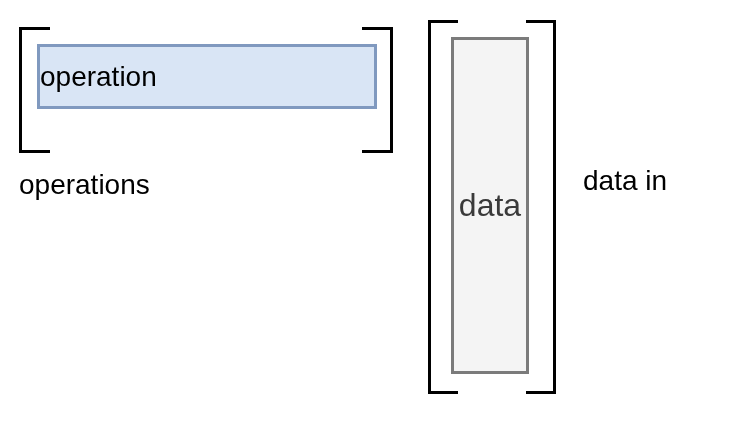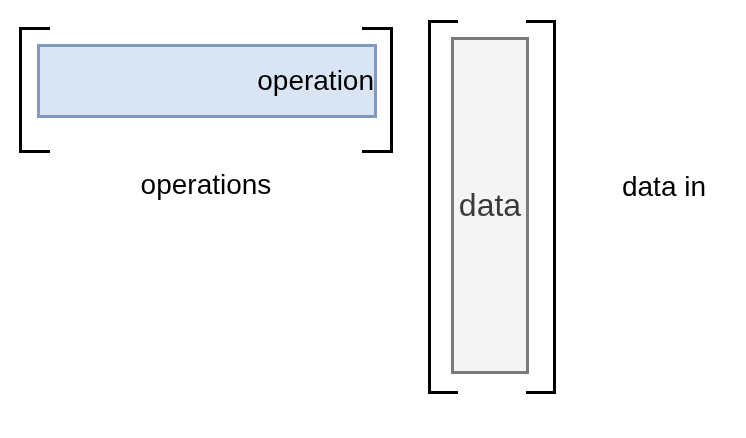--- a/index.html
+++ b/index.html
@@ -24,27 +24,27 @@
   }
   .bracket.open  { border-width: 3px 0 3px 3px; }
   .bracket.close { border-width: 3px 3px 3px 0; }
 
   
   .op-bracket-left  { left: 19px;  top: 27px; width: 31px; height: 126px; }
   .op-bracket-right { left: 362px; top: 27px; width: 31px; height: 126px; }
   .op-cell {
     position: absolute;
     left: 37px; top: 44px;
-    width: 340px; height: 74px;
+    width: 340px; height: 65px;
     box-sizing: border-box;
     background: var(--operation_fill, #d9e5f5);
     border: 3px solid var(--operation_border, #8099bf);
     display: flex;
     align-items: center;
-    justify-content: flex-end;
+    justify-content: flex-start;
     font-size: 28px;
     color: var(--label_text, #000);
   }
 
   
   .data-bracket-left  { left: 428px; top: 20px; width: 30px; height: 374px; }
   .data-bracket-right { left: 526px; top: 20px; width: 30px; height: 374px; }
   .data-cell {
     position: absolute;
     left: 451px; top: 37px;
@@ -55,27 +55,27 @@
     display: flex;
     align-items: center;
     justify-content: center;
     font-size: 32px;
     color: var(--data_text, #3a3a3a);
   }
 
   
   .caption {
     position: absolute;
-    text-align: center;
+    text-align: left;
     font-size: 28px;
     line-height: 34px;
     color: var(--label_text, #000);
   }
   .op-caption   { left: 19px;  top: 168px; width: 374px; }
-  .data-caption { left: 583px; top: 170px; width: 162px; }
+  .data-caption { left: 583px; top: 164px; width: 162px; }
 </style>
 </head>
 <body>
 
 <div class="canvas">
 
   <div class="bracket open op-bracket-left"></div>
   <div class="bracket close op-bracket-right"></div>
   <div class="op-cell">
     <span>operation</span>

